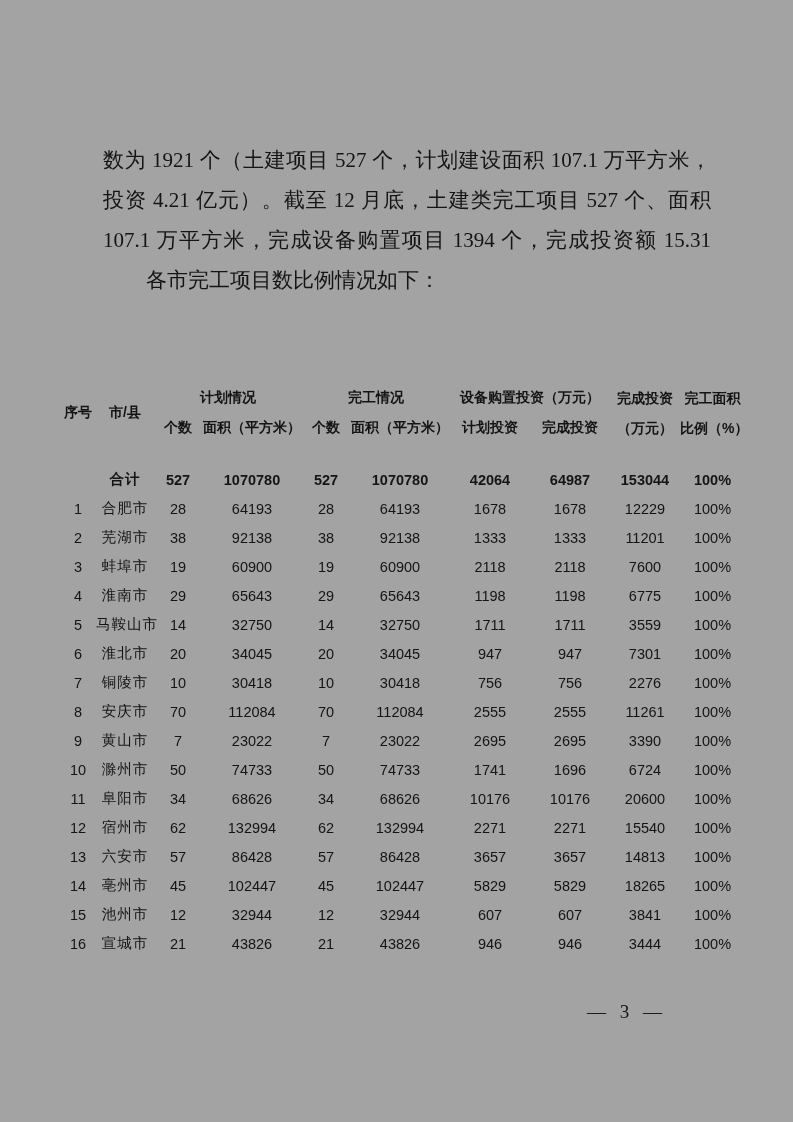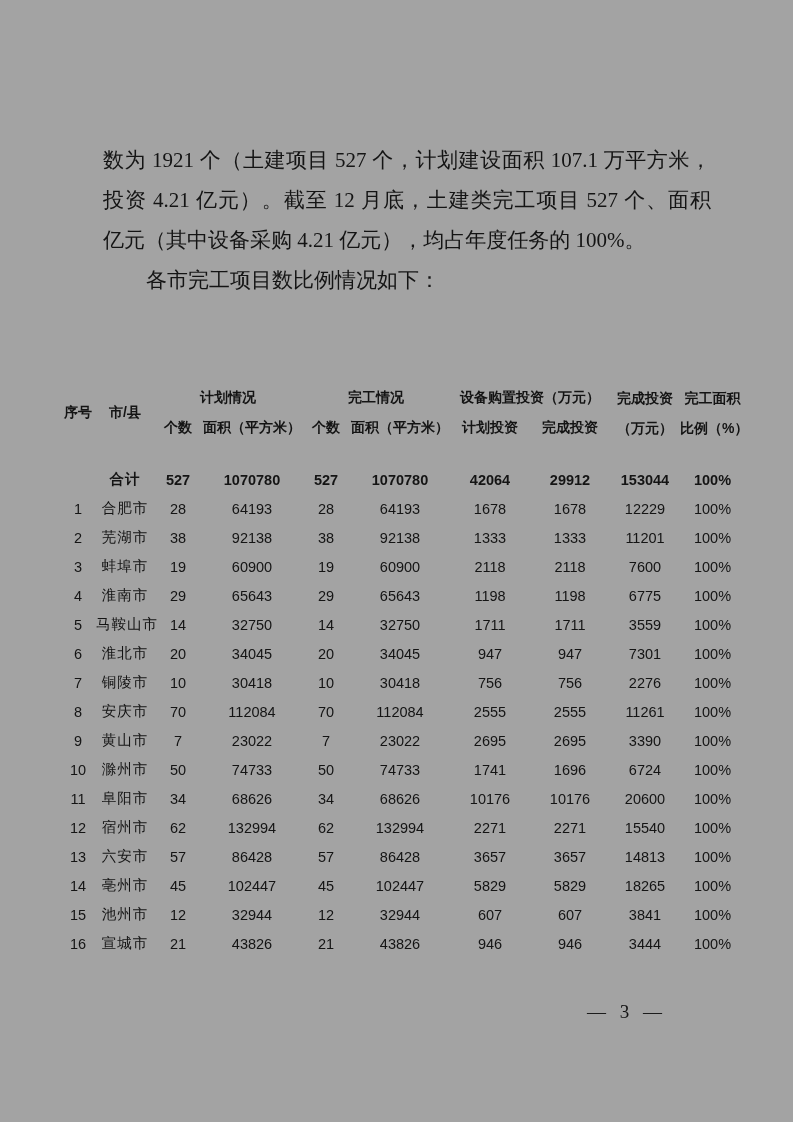--- a/index.html
+++ b/index.html
@@ -91,21 +91,21 @@
   }
 </style>
 </head>
 <body>
 
 <div class="page">
 
   <div class="para">
     <div class="pline just">数为 1921 个（土建项目 527 个，计划建设面积 107.1 万平方米，</div>
     <div class="pline just">投资 4.21 亿元）。截至 12 月底，土建类完工项目 527 个、面积</div>
-    <div class="pline">亿元（其中设备采购 4.21 亿元），均占年度任务的 100%。</div>
+    <div class="pline just">107.1 万平方米，完成设备购置项目 1394 个，完成投资额 15.31</div>
     <div class="pline indent">各市完工项目数比例情况如下：</div>
   </div>
 
   <table class="stats">
     <colgroup>
       <col class="c-xh">
         <col class="c-city">
         <col class="c-cnt1">
         <col class="c-ar1">
         <col class="c-cnt2">
@@ -142,21 +142,21 @@
     </thead>
     <tbody>
         <tr class="total-row">
           <td></td>
           <td class="city">合计</td>
           <td>527</td>
           <td>1070780</td>
           <td>527</td>
           <td>1070780</td>
           <td>42064</td>
-          <td>29912</td>
+          <td>64987</td>
           <td>153044</td>
           <td>100%</td>
         </tr>
         <tr>
           <td>1</td>
           <td class="city">合肥市</td>
           <td>28</td>
           <td>64193</td>
           <td>28</td>
           <td>64193</td>

